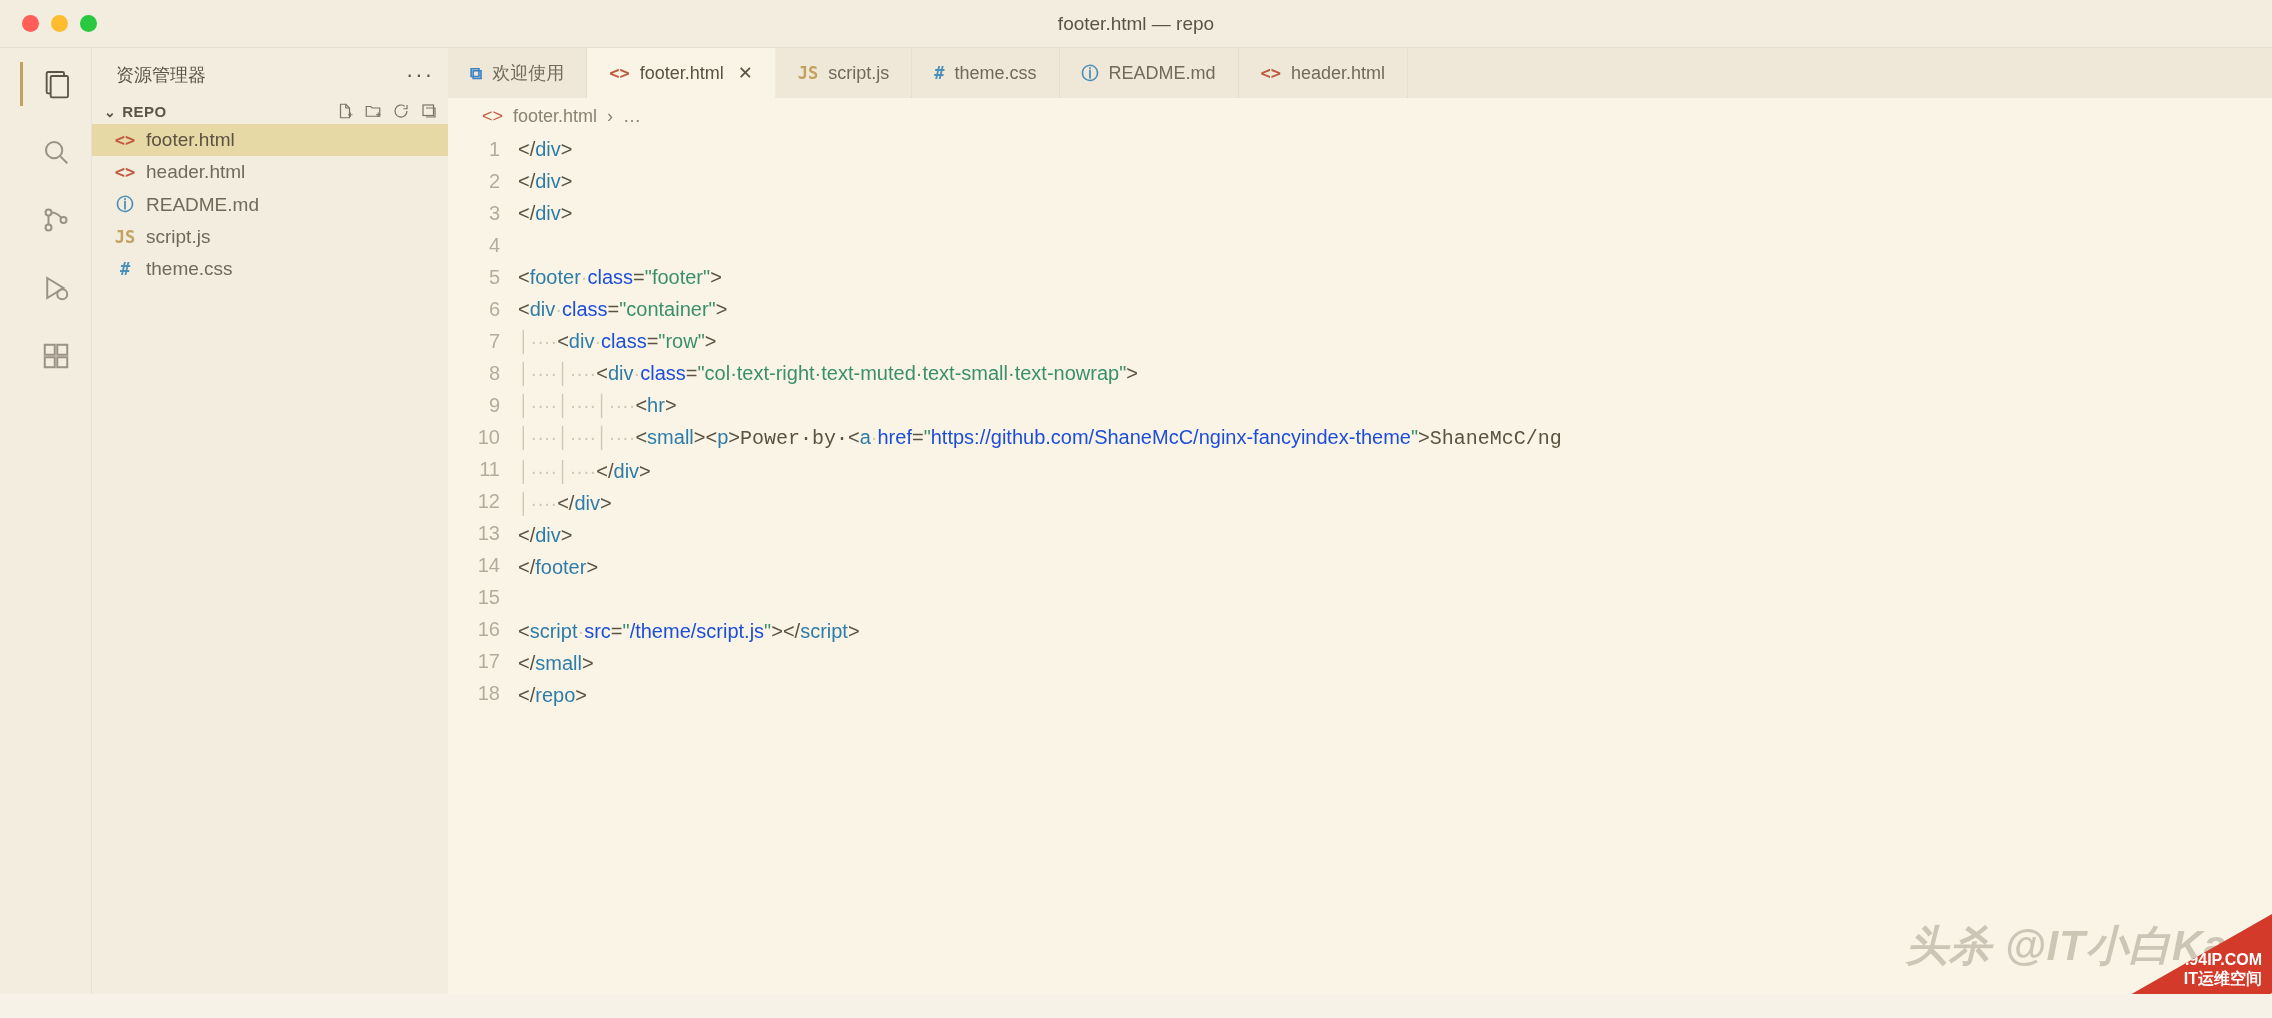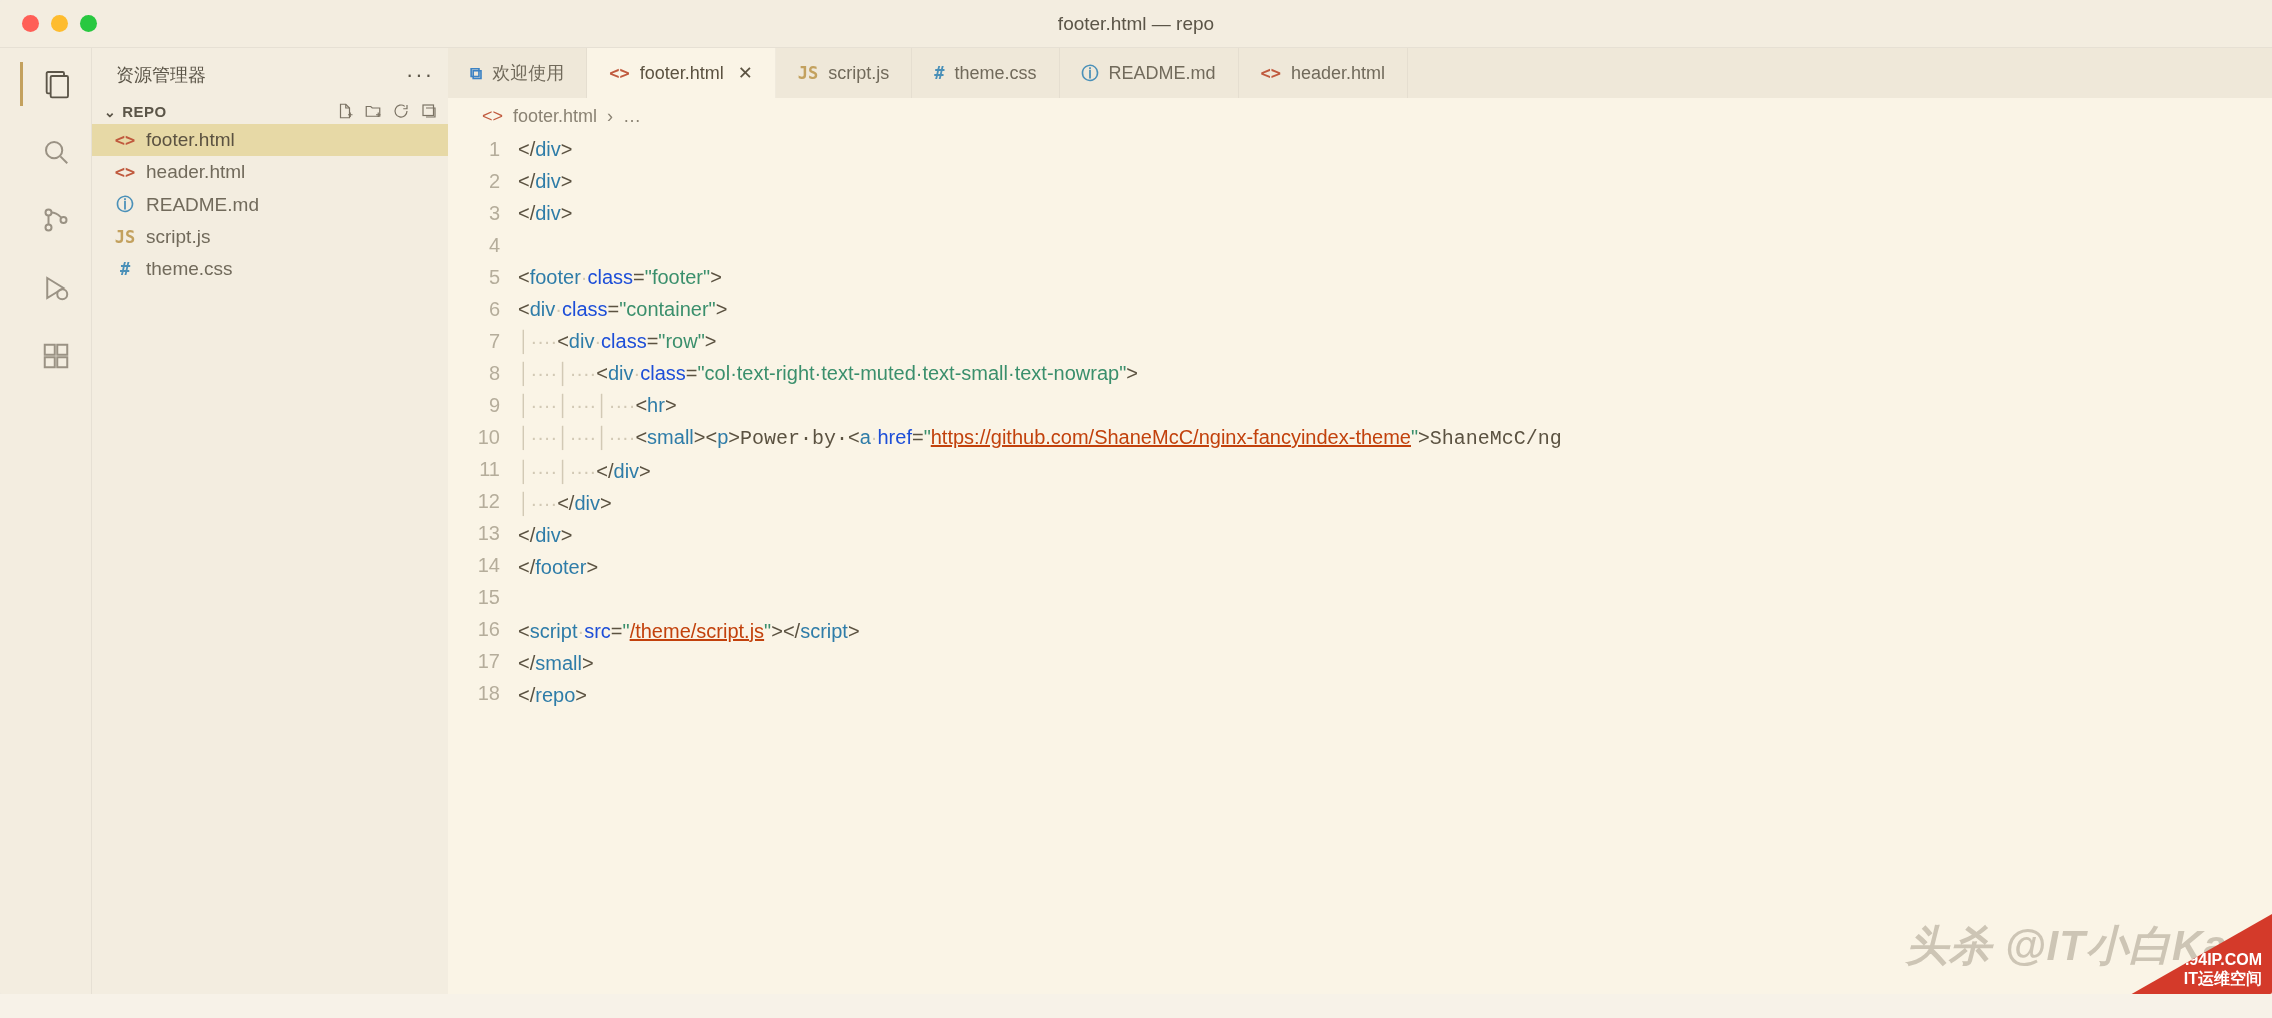--- a/index.html
+++ b/index.html
@@ -31,21 +31,21 @@
 .tabs { display:flex; height:50px; background:#efe8d9; }
 .tab { display:flex; align-items:center; gap:10px; padding:0 22px; font-size:18px; color:#716a5b; border-right:1px solid rgba(0,0,0,.04); cursor:pointer; }
 .tab.active { background:#faf4e6; color:#5b5241; }
 .tab .close { font-size:18px; margin-left:4px; }
 .tab-ic { font-family:Menlo,Consolas,monospace; font-size:17px; font-weight:600; }
 .ti-vs { color:#3b82c4; } .ti-html { color:#c05a3e; } .ti-js { color:#c3a15e; } .ti-css { color:#4a90b8; } .ti-info { color:#4a90b8; }
 .breadcrumb { display:flex; align-items:center; gap:10px; padding:8px 22px 4px 34px; font-size:18px; color:#8a8273; font-family:Menlo,Consolas,monospace;}
 .editor { display:flex; font-family:Menlo,Consolas,monospace; font-size:20px; line-height:1.6; padding-top:2px; white-space:pre; overflow:hidden; }
 .gutter { width:70px; text-align:right; color:#b5ad9b; padding-right:18px; user-select:none; }
 .code { flex:1; color:#5b5241; }
-.punct { color:#5b5241; } .tagname { color:#2e7ca8; } .attr { color:#1d4ed8; } .str { color:#3a8f6c; } .link { color:#c2410c; text-decoration:underline; } .txt { color:#5b5241;font-family:Liberation Mono, monospace; } .whisp { color:#d2c9b5; }
+.punct { color:#5b5241; } .tagname { color:#2e7ca8; } .attr { color:#1d4ed8; } .str { color:#3a8f6c; } .link { color:#1d4ed8; } .txt { color:#5b5241;font-family:Liberation Mono, monospace; } .whisp { color:#d2c9b5; }
 .watermark { position:absolute; right:20px; bottom:20px; font-size:42px; font-weight:700; color:rgba(120,110,90,.35); font-style:italic; letter-spacing:1px; }
 .corner { position:absolute; right:0; bottom:0; width:180px; height:80px; background:#d43a2a; clip-path:polygon(22% 100%,100% 0,100% 100%); display:flex; align-items:flex-end; justify-content:flex-end; padding:6px 10px; }
 .corner-txt { color:#fff; font-size:16px; line-height:1.15; text-align:right; font-weight:600;}
 svg { display:block; }
 </style>
 </head>
 <body>
 
 <div class="window">
 

